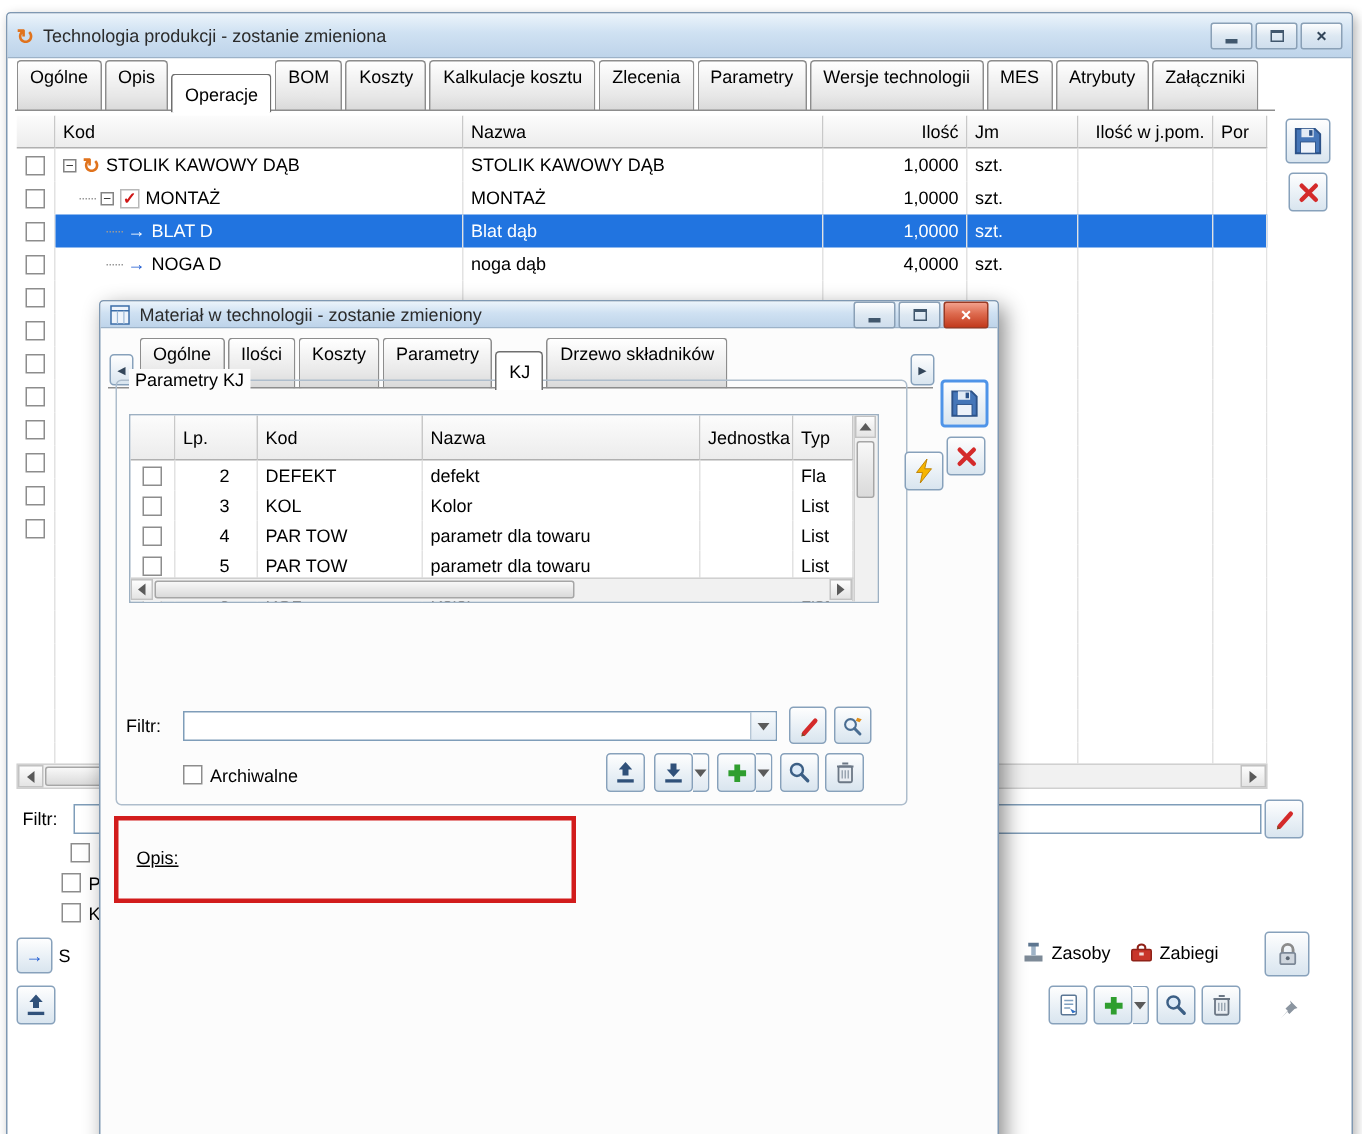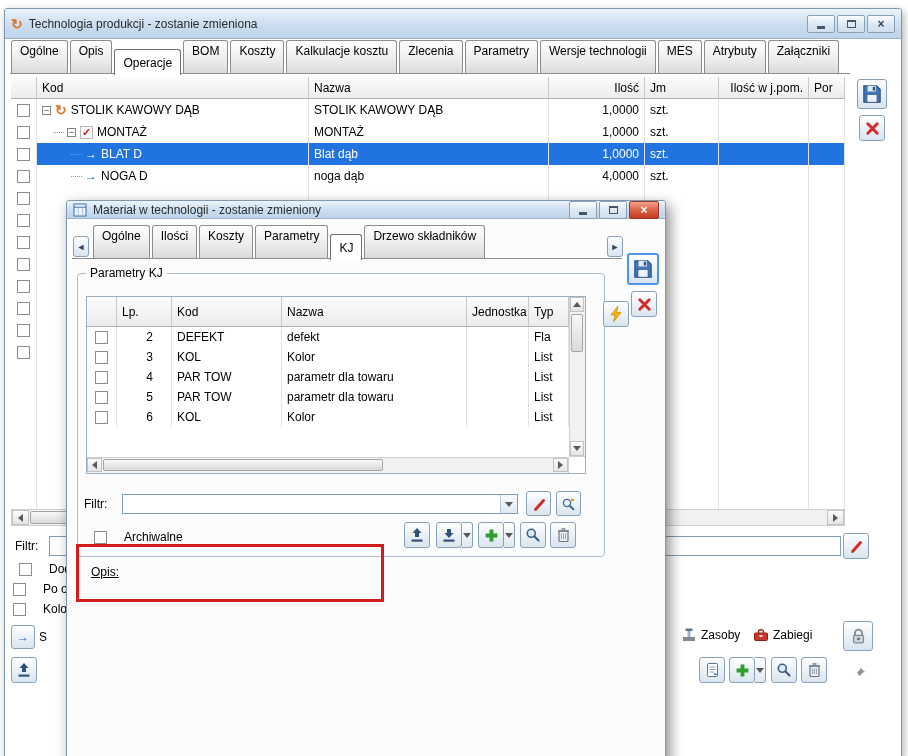--- a/index.html
+++ b/index.html
@@ -38,21 +38,21 @@
   .strip {position:absolute; border:1px solid #87a1bb; border-left:none; border-radius:0 3px 3px 0; background:linear-gradient(#fefefe,#e0e9f1); display:flex; align-items:center; justify-content:center;}
   .scr {position:absolute; background:#f1f1f1; border:1px solid #d0d0d0;}
   .sb {position:absolute; background:linear-gradient(#fdfdfd,#e4e4e4); border:1px solid #c2c2c2; display:flex; align-items:center; justify-content:center;}
   .thumb {position:absolute; background:linear-gradient(#f8f8f8,#dadada); border:1px solid #a6a6a6; border-radius:2px;}
   .tl,.tr,.tu,.td {width:0; height:0;}
   .tl {border-top:4px solid transparent; border-bottom:4px solid transparent; border-right:5px solid #5a5a5a;}
   .tr {border-top:4px solid transparent; border-bottom:4px solid transparent; border-left:5px solid #5a5a5a;}
   .tu {border-left:4px solid transparent; border-right:4px solid transparent; border-bottom:5px solid #5a5a5a;}
   .td {border-left:4px solid transparent; border-right:4px solid transparent; border-top:5px solid #5a5a5a;}
   .lbl {position:absolute; white-space:nowrap;}
-  .opt {position:absolute; display:flex; align-items:center; gap:17px; white-space:nowrap;}
+  .opt {position:absolute; display:flex; align-items:flex-start; gap:5px; white-space:nowrap;margin-left:28px;}
   .leg {position:absolute; display:flex; align-items:center; gap:4px; white-space:nowrap;}
   .combo {position:absolute; background:#fff; border:1px solid #7f9db9; display:flex;}
   .combo input {flex:1; border:none; outline:none; font:12px "Liberation Sans",sans-serif; padding:0 4px; background:transparent;}
   .combo .dd {width:17px; border-left:1px solid #b5c6d6; background:linear-gradient(#f7fafc,#dfe9f2); display:flex; align-items:center; justify-content:center; font-size:8px; color:#44566a;}
   .tinput {position:absolute; background:#fff; border:1px solid #7f9db9; font:12px "Liberation Sans",sans-serif; padding:0 4px;}
   .fs {position:absolute; border:1px solid #aebdcc; border-radius:4px;}
   .fs .lg {position:absolute; top:-8px; left:8px; background:#fcfcfc; padding:0 4px;}
   .ptable {position:absolute; border:1px solid #9db0c2; background:#fff; overflow:hidden;}
   .prow {display:grid; grid-template-columns:30px 55px 110px 185px 62px 40px; height:20px; width:482px;}
   .prow.hd {height:30px;}
@@ -475,24 +475,24 @@
       <span class="tab">Koszty</span>
       <span class="tab">Parametry</span>
       <span class="tab active">KJ</span>
       <span class="tab">Drzewo składników</span>
     </div>
     <div class="btn" style="left:540px; top:35px; width:16px; height:21px;">
         <span class="tsc">►</span>
       </div>
     <div class="tabline" style="left:5px; top:57px; width:550px;"></div>
 
-    <div class="fs" style="left:10px; top:72px; width:528px; height:284px;">
+    <div class="fs" style="left:10px; top:52px; width:528px; height:284px;">
       <span class="lg">Parametry KJ</span>
 
-      <div class="ptable" style="left:8px; top:22px; width:500px; height:178px;">
+      <div class="ptable" style="left:8px; top:22px; width:500px; height:126px;">
         <div class="prow hd">
           <div class="pc cc"></div>
           <div class="pc">Lp.</div>
           <div class="pc">Kod</div>
           <div class="pc">Nazwa</div>
           <div class="pc">Jednostka</div>
           <div class="pc">Typ</div>
         </div>
         <div class="prow">
           <div class="pc cc">

